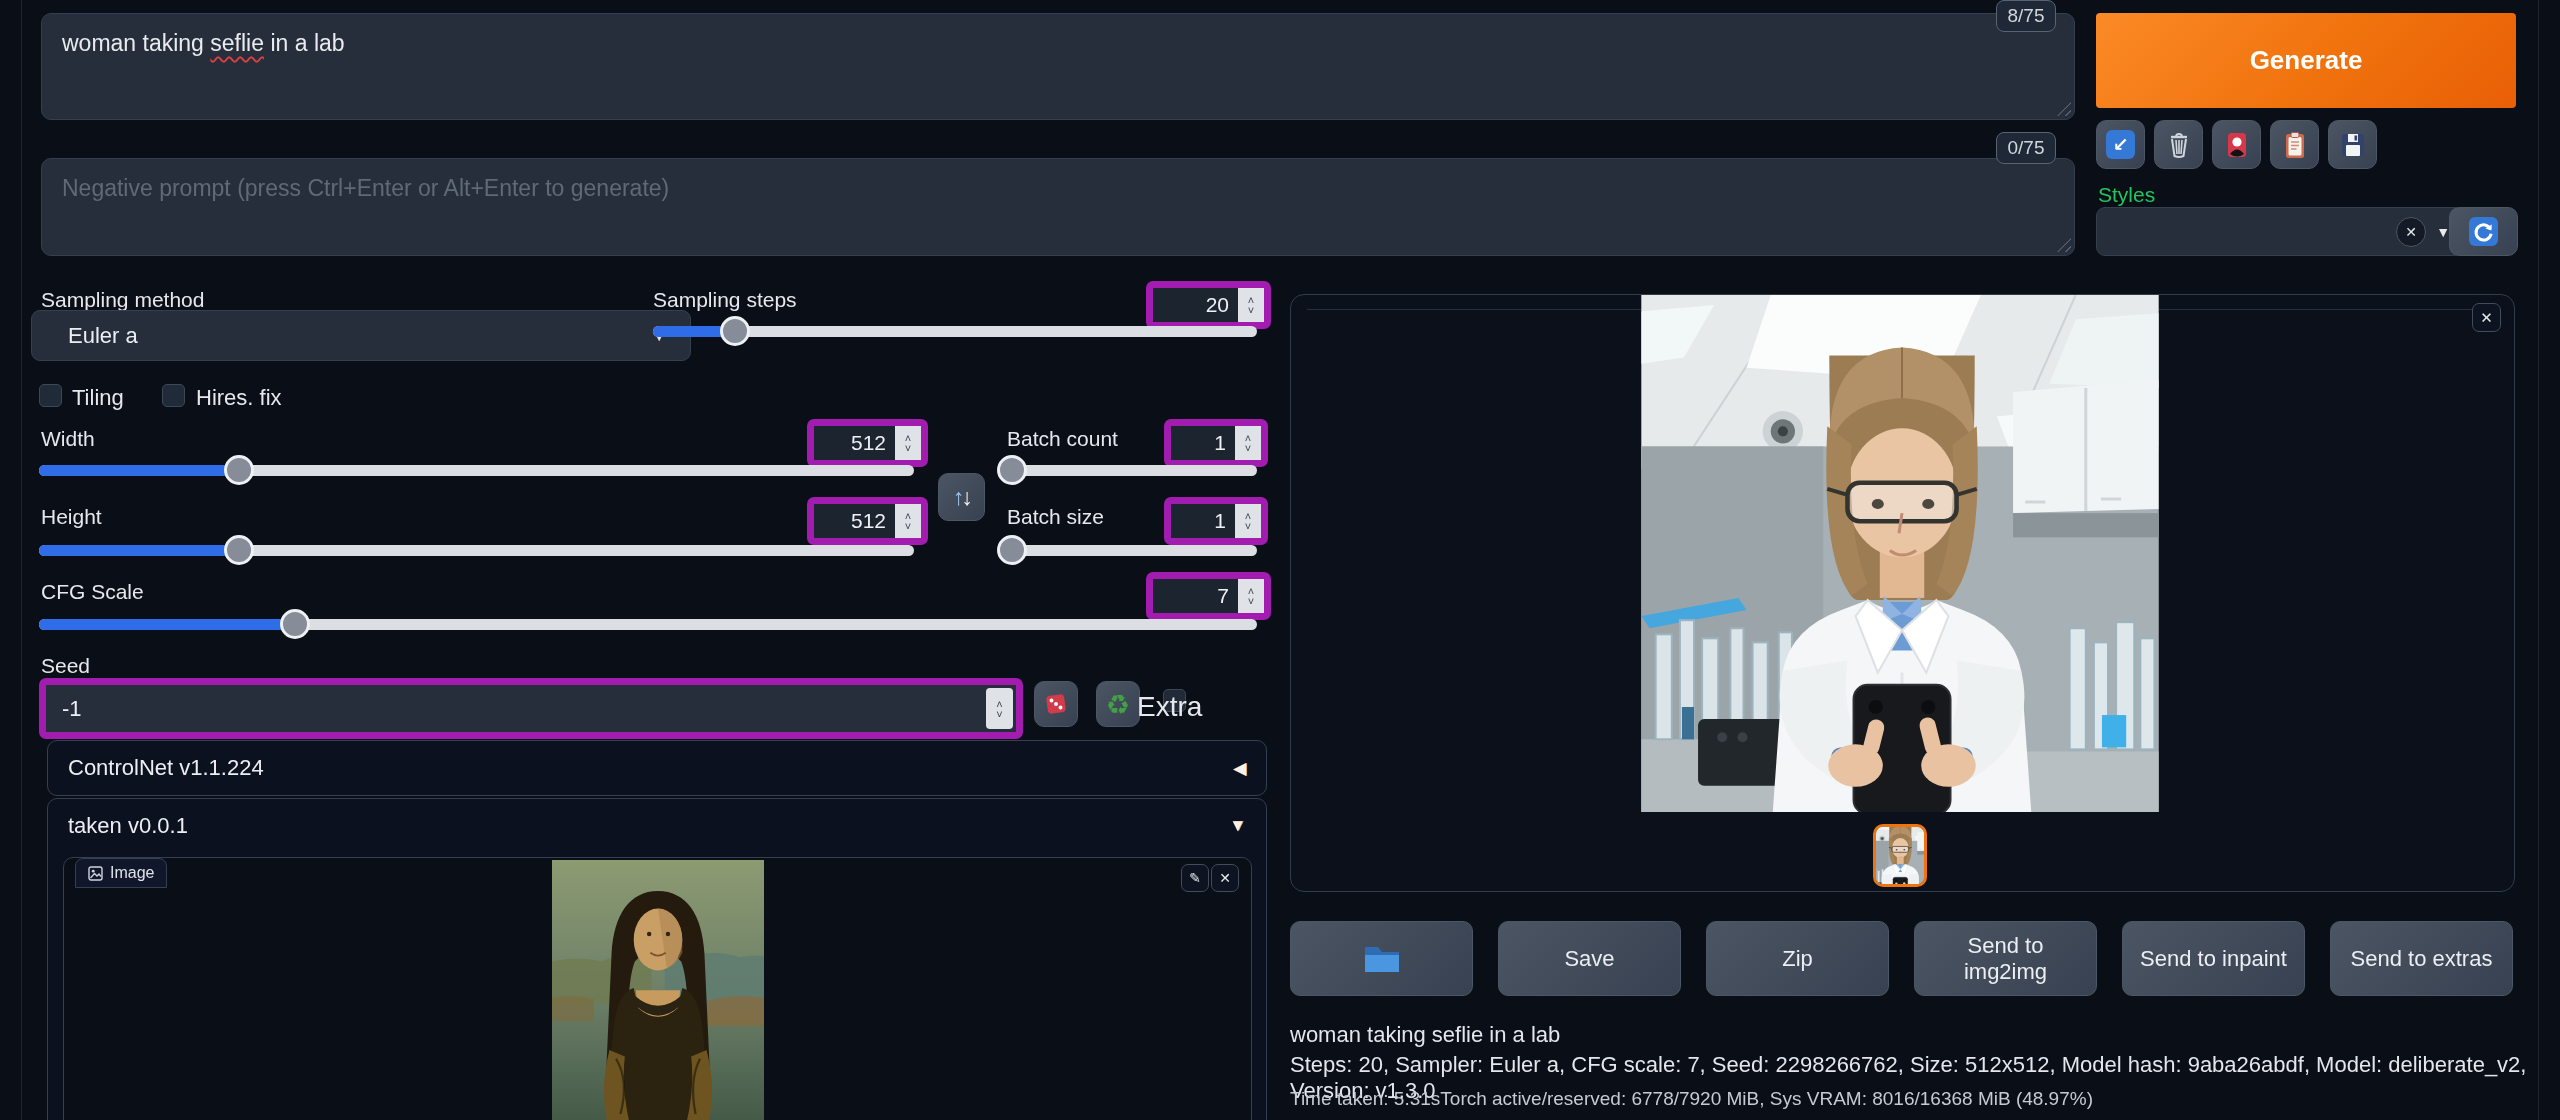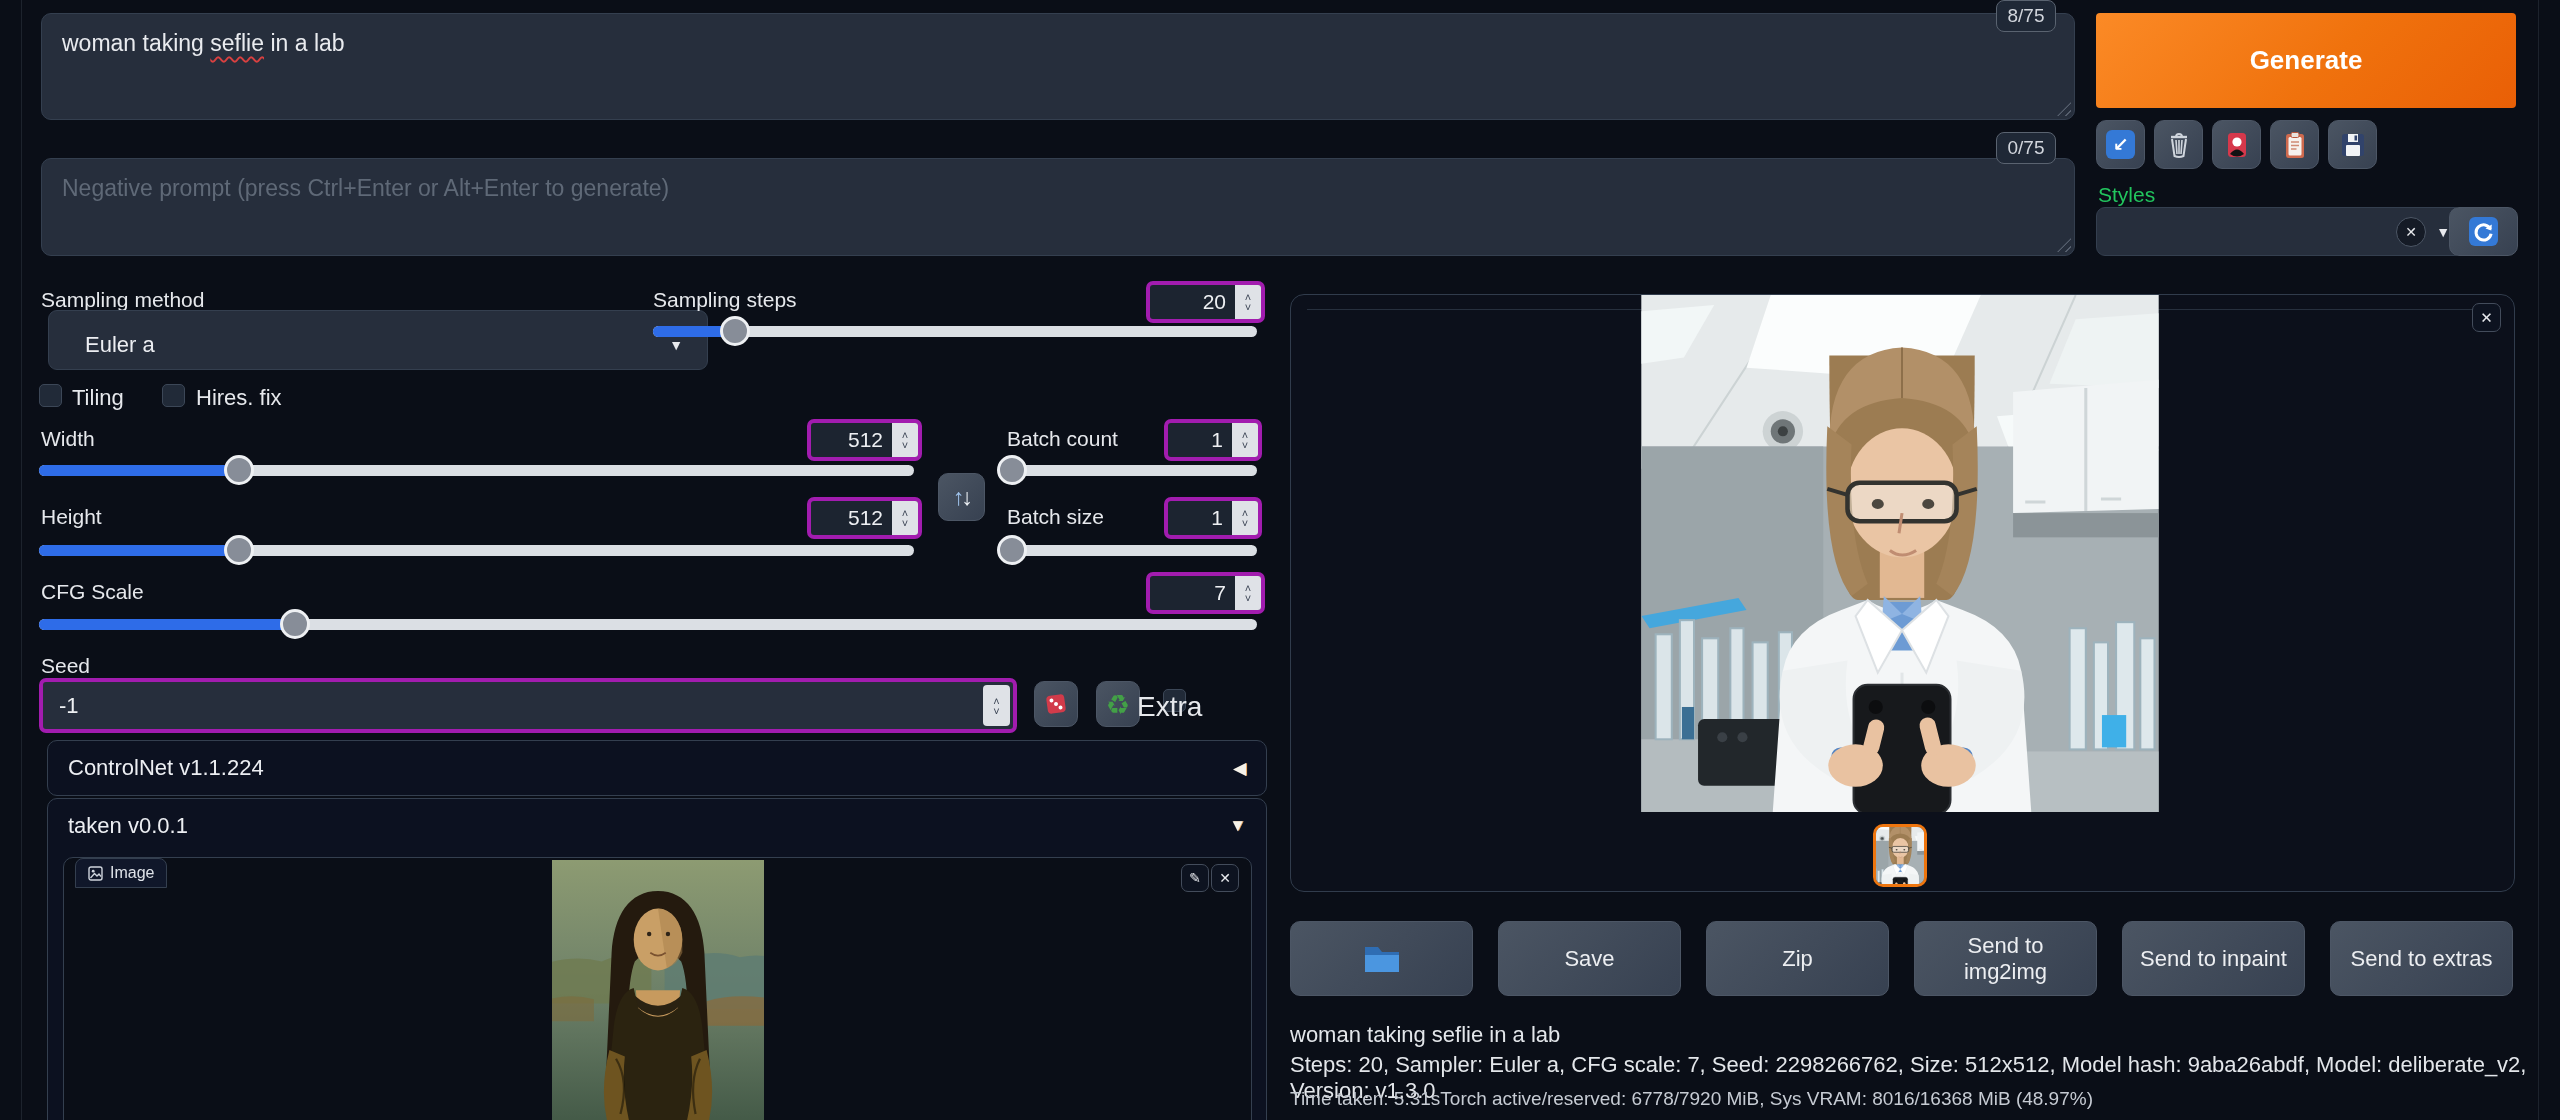--- a/index.html
+++ b/index.html
@@ -29,21 +29,21 @@
         font-size:19px;font-weight:700;color:#fff;}
   .chip.blue{background:#3479d6;}
   .lbl{position:absolute;font-size:21px;color:#e6e8ec;}
   .dd{position:absolute;background:#262e3c;border:1px solid #343f4f;border-radius:9px;
       display:flex;align-items:center;cursor:pointer;}
   .dd .ddtext{font-size:22px;color:#eceef2;}
   .caret{font-size:14px;color:#e8eaee;margin-left:auto;}
   .clearcircle{width:28px;height:28px;border-radius:50%;background:#151b26;border:1.5px solid #4c5665;
       display:flex;align-items:center;justify-content:center;font-size:14px;color:#e8eaee;}
   
-  .num{position:absolute;height:34px;background:#1c2430;border:4px solid #a21caf;border-radius:7px;
+  .num{position:absolute;height:34px;background:#1c2430;border:7px solid #a21caf;border-radius:7px;
        display:flex;align-items:center;overflow:hidden;}
   .num .nval{flex:1;text-align:right;font-size:21px;color:#eef0f3;padding-right:9px;}
   .spin{width:26px;align-self:stretch;background:#dfe2e7;display:flex;flex-direction:column;
         align-items:center;justify-content:center;line-height:10px;color:#3a4353;font-size:11px;cursor:pointer;}
   
   .slider{position:absolute;height:30px;cursor:pointer;}
   .sl-track{position:absolute;left:0;right:0;top:10px;height:11px;border-radius:6px;background:#dbdfe4;}
   .sl-fill{position:absolute;left:0;top:0;bottom:0;width:calc(var(--frac)*100%);border-radius:6px;background:#2e6ce8;}
   .sl-thumb{position:absolute;top:15px;left:calc(var(--frac)*100%);width:30px;height:30px;border-radius:50%;
         background:#878d98;border:3px solid #eef0f3;transform:translate(-50%,-50%);box-sizing:border-box;}
@@ -135,21 +135,21 @@
   </div>
   <div class="mini" style="left:2449px;top:207px;width:67px;height:47px">
     <svg width="31" height="31" viewBox="0 0 31 31">
       <rect x="1" y="1" width="29" height="29" rx="6" fill="#3479d6"></rect>
       <path d="M22.5 13.2 A7.6 7.6 0 1 0 23.1 17.8" stroke="#fff" stroke-width="3" fill="none"></path>
       <path d="M23.8 8.5 L23.3 14.5 L17.5 12.6 Z" fill="#fff"></path>
     </svg>
   </div>
 
   <div class="lbl" style="left:41px;top:288px">Sampling method</div>
-  <div class="dd" style="left:48px;top:310px;width:598px;height:49px;padding:9px 24px 0 36px">
+  <div class="dd" style="left:31px;top:310px;width:598px;height:49px;padding:0 24px 0 36px">
     <span class="ddtext">Euler a</span>
     <span class="caret">▼</span>
   </div>
 
   <div class="lbl" style="left:653px;top:288px">Sampling steps</div>
   <div class="num" style="left:1146px;top:281px;width:111px">
     <span class="nval">20</span>
     <span class="spin">
         <i>˄</i>
         <i>˅</i>

